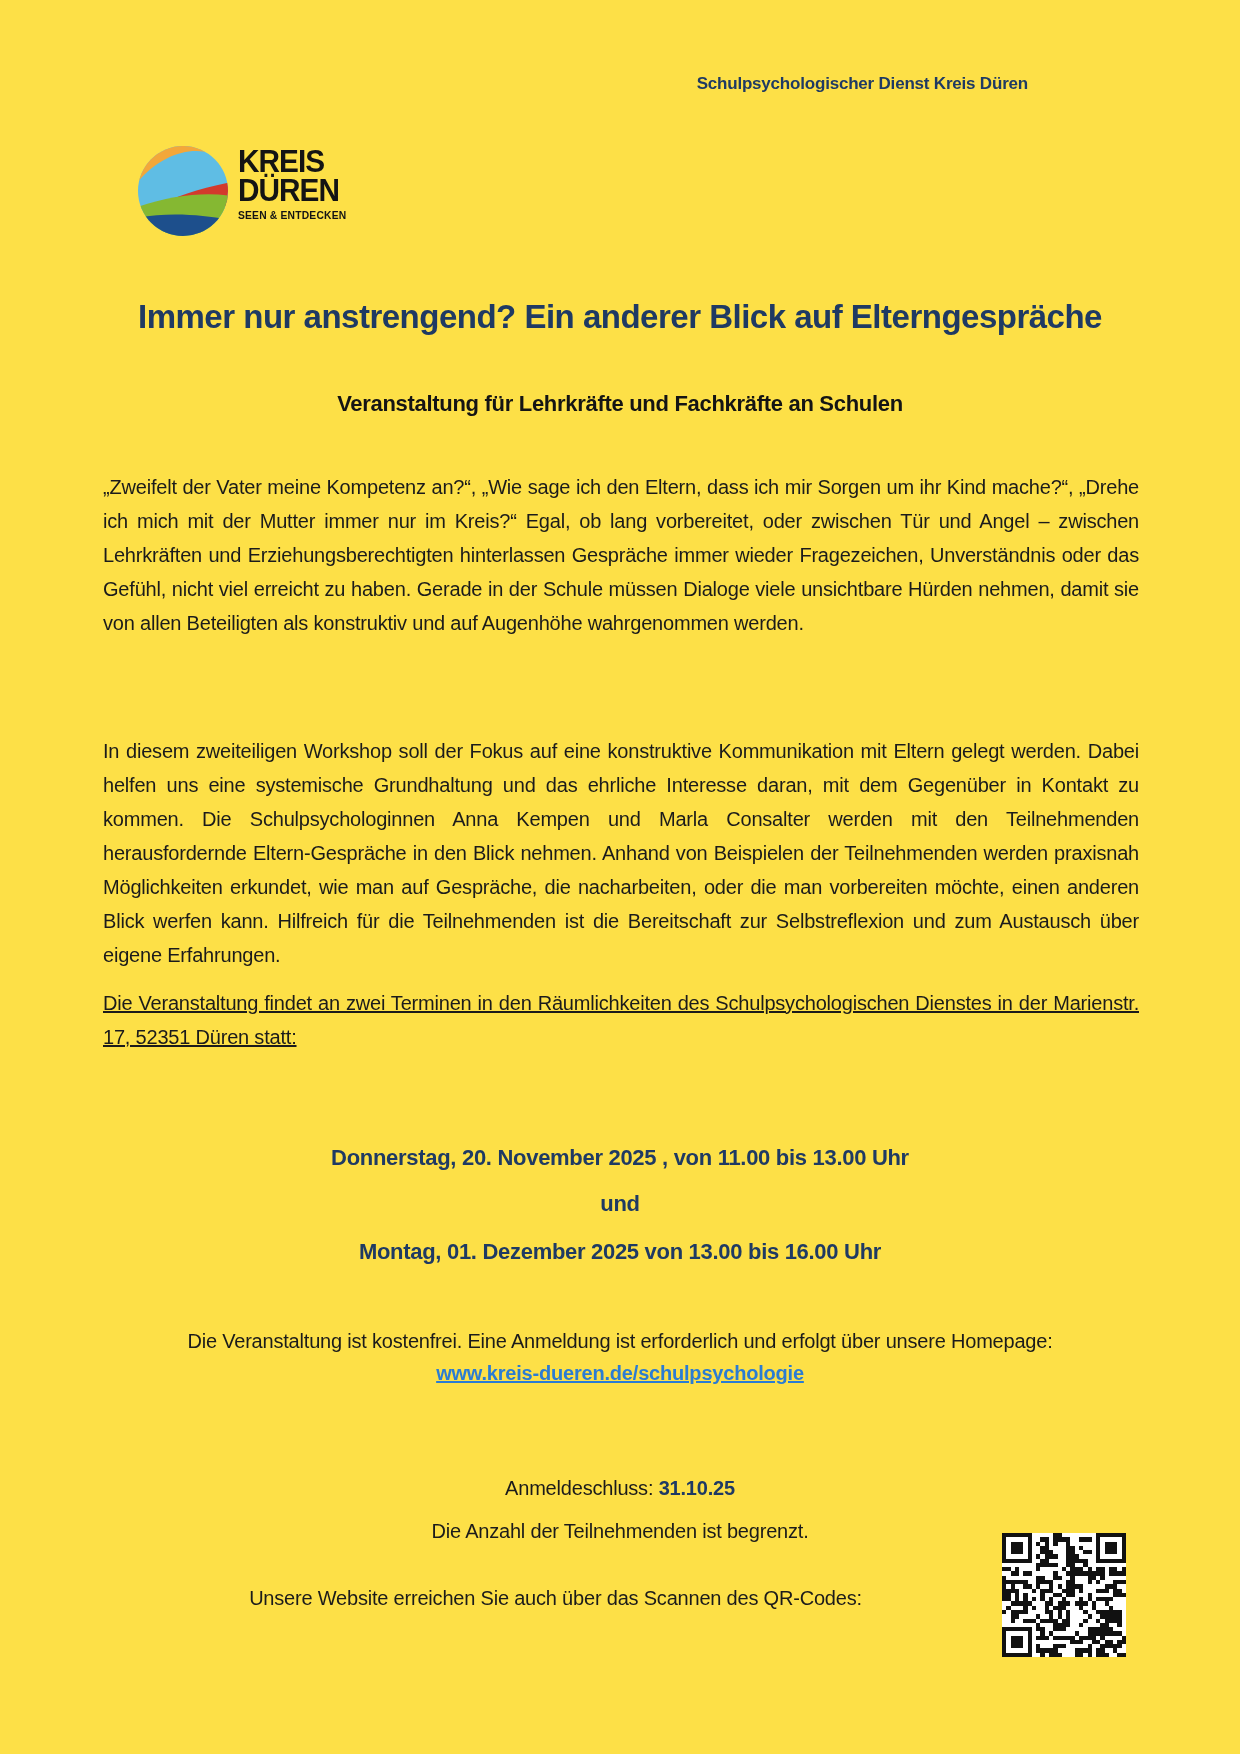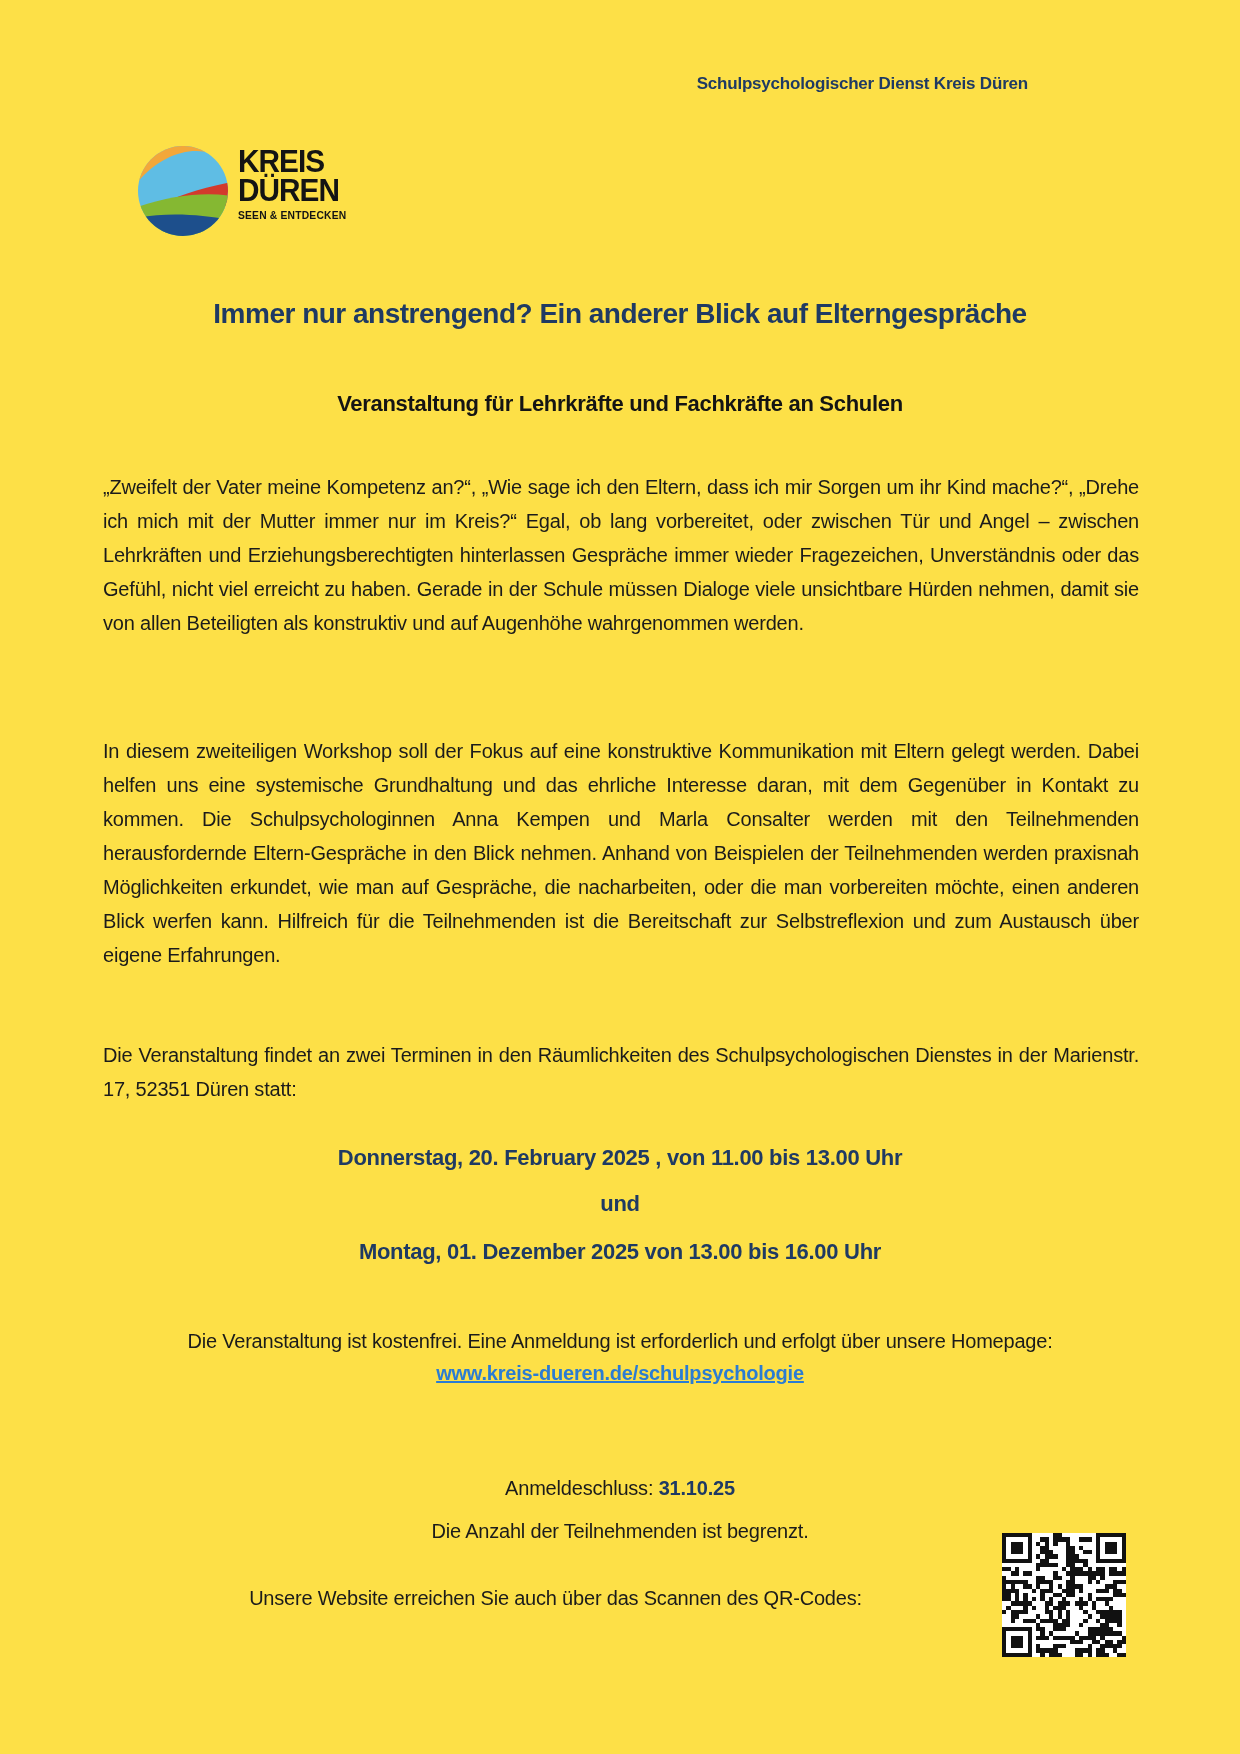--- a/index.html
+++ b/index.html
@@ -20,37 +20,37 @@
   }
   
   .logo{position:absolute;top:146px;left:138px;display:flex;align-items:flex-start;}
   .logo-circle{width:90px;height:90px;flex:0 0 auto;}
   .logo-text{margin-left:10px;padding-top:2px;line-height:1;}
   .logo-line{font-weight:bold;color:#141414;font-size:31px;letter-spacing:-1px;line-height:0.93;transform:scaleX(0.96);transform-origin:left;}
   .logo-tagline{font-weight:bold;color:#141414;font-size:10.5px;letter-spacing:0.2px;margin-top:4px;transform:scaleX(0.98);transform-origin:left;}
   
   .doc-title{
     position:absolute;top:298px;left:100px;width:1040px;
-    text-align:center;font-size:28px;font-weight:bold;color:#1f3a63;
+    text-align:center;font-size:33px;font-weight:bold;color:#1f3a63;
     letter-spacing:-0.5px;
   }
   .doc-subtitle{
     position:absolute;top:391px;left:100px;width:1040px;
     text-align:center;font-size:22px;font-weight:bold;color:#141414;
     letter-spacing:-0.3px;
   }
   
   .para{
     position:absolute;left:103px;width:1036px;
     font-size:20px;line-height:34px;color:#1b1b1b;
     text-align:justify;letter-spacing:-0.2px;
   }
   .para1{top:470px;}
   .para2{top:734px;}
-  .para3{top:1038px;}
+  .para3{top:986px;text-decoration:underline;}
   
   .sched-line{
     position:absolute;left:100px;width:1040px;
     text-align:center;font-size:22px;font-weight:bold;color:#1f3a63;
     letter-spacing:-0.3px;
   }
   .sched-1{top:1145px;}
   .sched-und{top:1191px;}
   .sched-2{top:1239px;}
   
@@ -104,21 +104,21 @@
   <div class="doc-title">Immer nur anstrengend? Ein anderer Blick auf Elterngespräche</div>
 
   <div class="doc-subtitle">Veranstaltung für Lehrkräfte und Fachkräfte an Schulen</div>
 
   <div class="para para1">„Zweifelt der Vater meine Kompetenz an?“, „Wie sage ich den Eltern, dass ich mir Sorgen um ihr Kind mache?“, „Drehe ich mich mit der Mutter immer nur im Kreis?“ Egal, ob lang vorbereitet, oder zwischen Tür und Angel – zwischen Lehrkräften und Erziehungsberechtigten hinterlassen Gespräche immer wieder Fragezeichen, Unverständnis oder das Gefühl, nicht viel erreicht zu haben. Gerade in der Schule müssen Dialoge viele unsichtbare Hürden nehmen, damit sie von allen Beteiligten als konstruktiv und auf Augenhöhe wahrgenommen werden.</div>
 
   <div class="para para2">In diesem zweiteiligen Workshop soll der Fokus auf eine konstruktive Kommunikation mit Eltern gelegt werden. Dabei helfen uns eine systemische Grundhaltung und das ehrliche Interesse daran, mit dem Gegenüber in Kontakt zu kommen. Die Schulpsychologinnen Anna Kempen und Marla Consalter werden mit den Teilnehmenden herausfordernde Eltern-Gespräche in den Blick nehmen. Anhand von Beispielen der Teilnehmenden werden praxisnah Möglichkeiten erkundet, wie man auf Gespräche, die nacharbeiten, oder die man vorbereiten möchte, einen anderen Blick werfen kann. Hilfreich für die Teilnehmenden ist die Bereitschaft zur Selbstreflexion und zum Austausch über eigene Erfahrungen.</div>
 
   <div class="para para3">Die Veranstaltung findet an zwei Terminen in den Räumlichkeiten des Schulpsychologischen Dienstes in der Marienstr. 17, 52351 Düren statt:</div>
 
-  <div class="sched-line sched-1">Donnerstag, 20. February 2025 , von 11.00 bis 13.00 Uhr</div>
+  <div class="sched-line sched-1">Donnerstag, 20. November 2025 , von 11.00 bis 13.00 Uhr</div>
 
   <div class="sched-line sched-und">und</div>
 
   <div class="sched-line sched-2">Montag, 01. Dezember 2025 von 13.00 bis 16.00 Uhr</div>
 
   <div class="center-line line-info">Die Veranstaltung ist kostenfrei. Eine Anmeldung ist erforderlich und erfolgt über unsere Homepage:</div>
 
   <div class="center-line line-link">
     <span class="link">www.kreis-dueren.de/schulpsychologie</span>
   </div>

